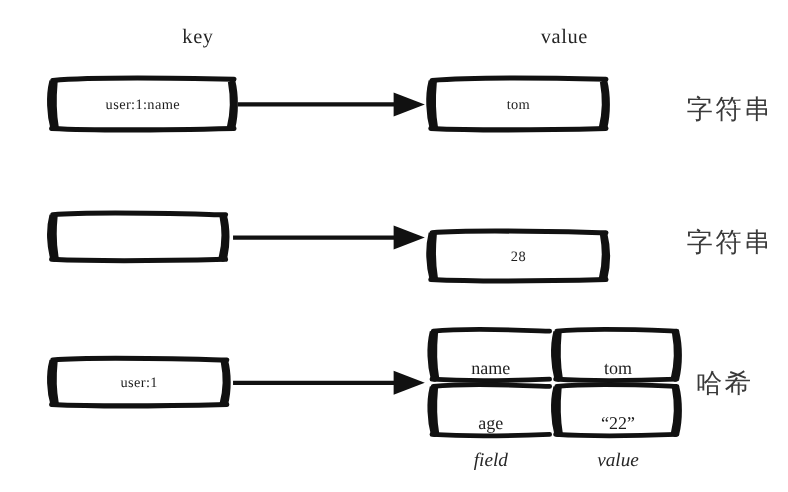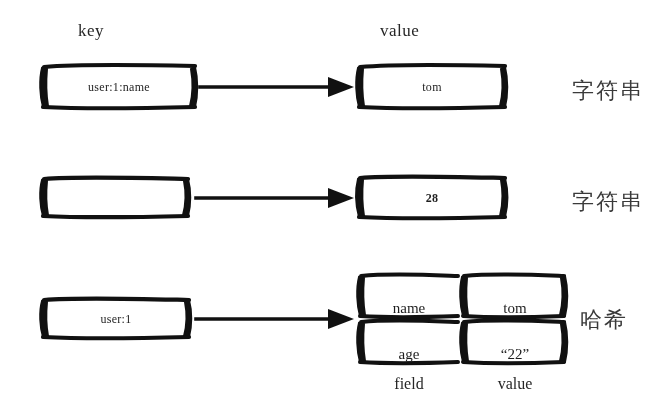--- a/index.html
+++ b/index.html
@@ -19,21 +19,21 @@
     width: 657px;
     height: 410px;
   }
   .abs { position: absolute; }
 
   
   .col-label {
     font-family: "Liberation Serif", serif;
     font-size: 17px;
     color: #262626;
-    text-align: left;
+    text-align: right;
     letter-spacing: 0.5px;
   }
   .box-text {
     font-family: "Liberation Serif", serif;
     font-size: 12px;
     color: #1e1e1e;
     text-align: center;
     white-space: nowrap;
     letter-spacing: 0.3px;
   }
@@ -50,20 +50,21 @@
     font-size: 22px;
     color: #3a3a3a;
     letter-spacing: 2px;
     white-space: nowrap;
   }
   .sub-label {
     font-family: "Liberation Serif", serif;
     font-size: 16px;
     color: #262626;
     text-align: center;
+    font-style: italic;
   }
 
   
   .hand-box { position: absolute; }
   .hand-box svg { position: absolute; left: 0; top: 0; overflow: visible; }
   .hand-box .box-text {
     position: absolute;
     left: 0; right: 0;
     top: 50%;
     transform: translateY(-50%);
@@ -123,21 +124,21 @@
     </svg>
   </div>
 
   <div class="abs" style="left:194px; top:185px; width:162px; height:26px;">
     <svg width="162" height="26" viewBox="0 0 162 26">
       <line x1="2" y1="13" x2="138" y2="13" stroke="#111111" stroke-width="3.6" stroke-linecap="square"></line>
       <polygon points="134,3 160,13 134,23" fill="#111111"></polygon>
     </svg>
   </div>
 
-  <div class="hand-box" style="left:354px; top:174px; width:156px; height:47px;font-weight:bold;">
+  <div class="hand-box" style="left:354px; top:190px; width:156px; height:47px;">
     <svg width="156" height="47" viewBox="0 0 156 47">
       <path d="M6 4 C 40 1, 108 3, 151 4" stroke="#111111" stroke-width="4.2" fill="none" stroke-linecap="round"></path>
       <path d="M4 5 C 1 17, 2 32, 5 43 C 7 45, 9 44, 10 42 C 8 30, 8 17, 9 6 Z" stroke="#111111" stroke-width="2" fill="#111111"></path>
       <path d="M151 4 C 154 16, 154 31, 151 43 C 149 45, 147 44, 146 42 C 149 30, 149 17, 147 6 Z" stroke="#111111" stroke-width="2" fill="#111111"></path>
       <path d="M5 43 C 45 45, 112 44, 151 43" stroke="#111111" stroke-width="4.2" fill="none" stroke-linecap="round"></path>
     </svg>
     <div class="box-text">28</div>
   </div>
 
   <div class="abs cn-label" style="left:572px; top:187px;">字符串</div>

